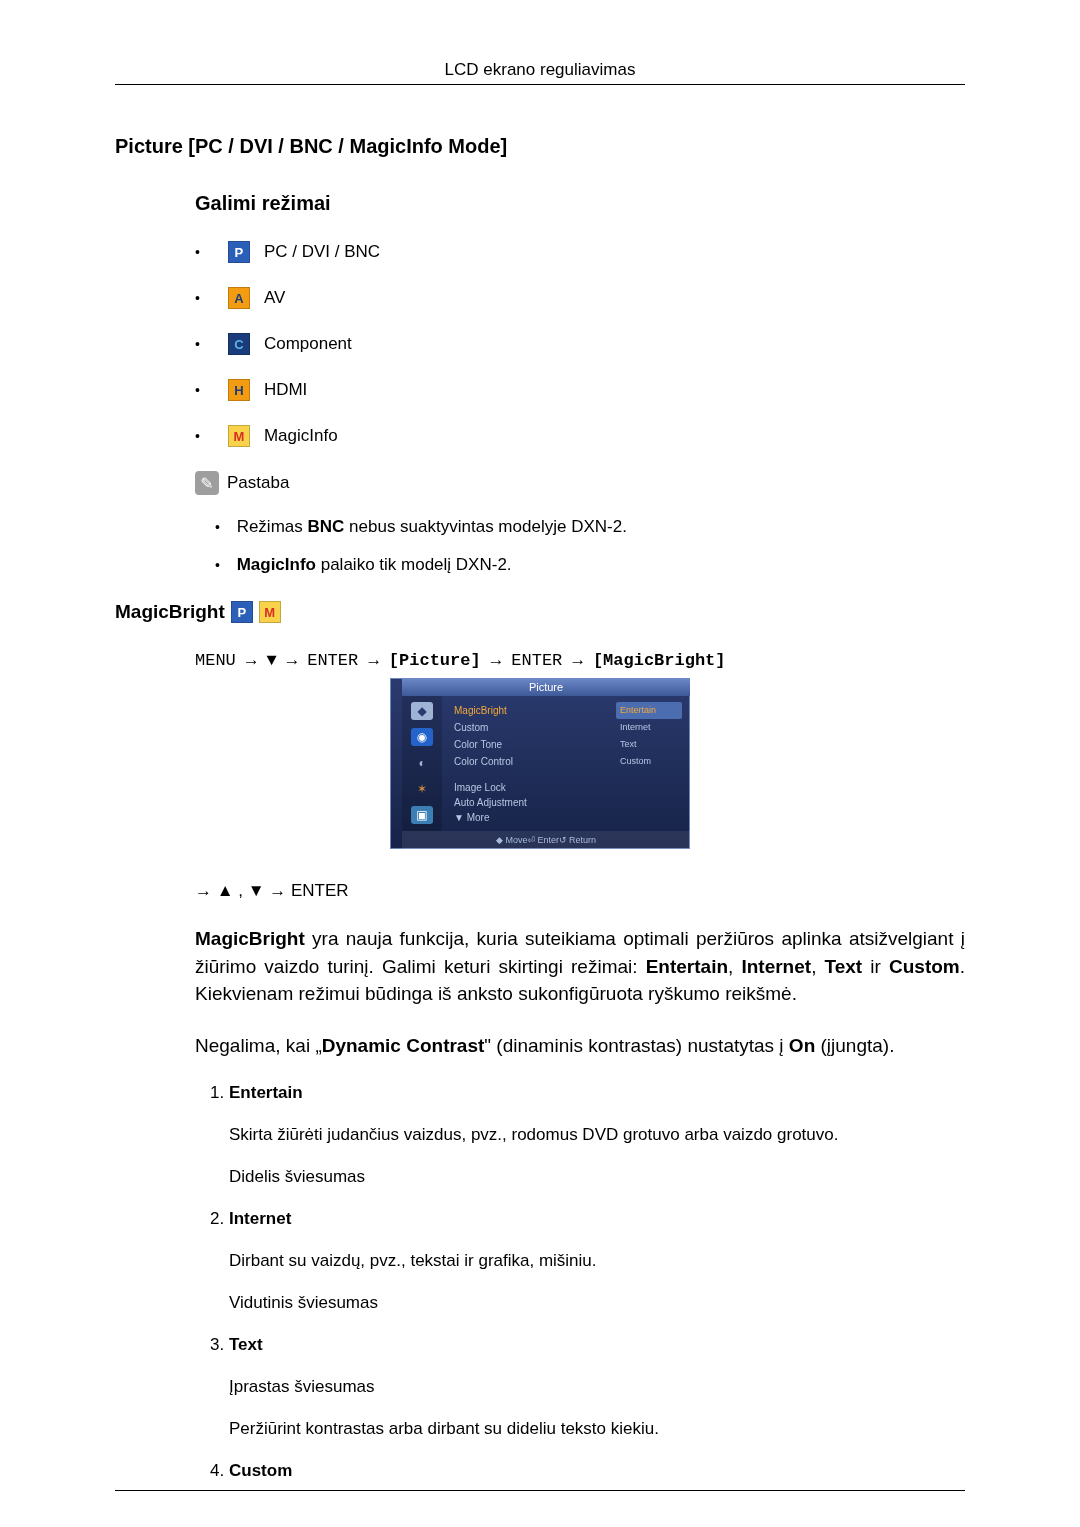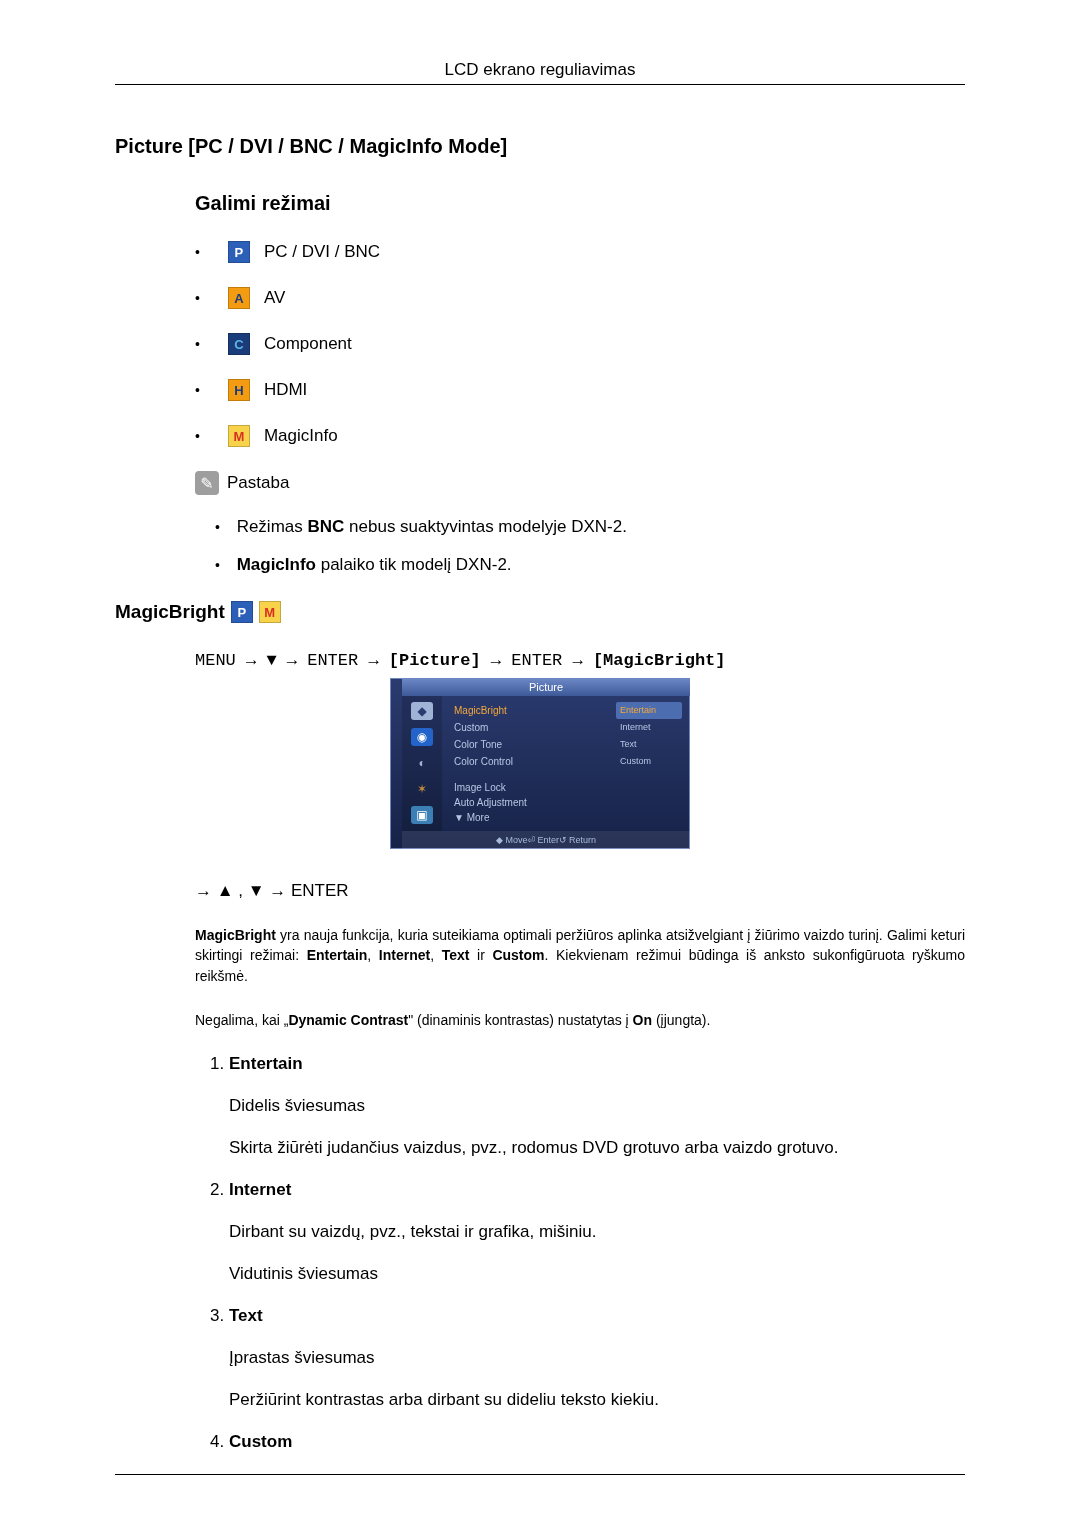--- a/index.html
+++ b/index.html
@@ -203,21 +203,21 @@
     font-size: 9px;
     color: #a9b9dc;
   }
   .sec-path {
     padding-left: 80px;
     font-size: 17px;
     margin-bottom: 24px;
   }
   .para {
     padding-left: 80px;
-    font-size: 14px;
+    font-size: 19px;
     text-align: justify;
     line-height: 1.45;
     margin-bottom: 24px;
   }
   .ol {
     list-style: decimal;
     padding-left: 114px;
     margin: 0;
   }
   .ol > li {
@@ -346,22 +346,22 @@
     <b>MagicBright</b><span> yra nauja funkcija, kuria suteikiama optimali peržiūros aplinka atsižvelgiant į žiūrimo vaizdo turinį. Galimi keturi skirtingi režimai: </span><b>Entertain</b><span>, </span><b>Internet</b><span>, </span><b>Text</b><span> ir </span><b>Custom</b><span>. Kiekvienam režimui būdinga iš anksto sukonfigūruota ryškumo reikšmė.</span>
   </div>
 
   <div class="para">
     <span>Negalima, kai „</span><b>Dynamic Contrast</b><span>" (dinaminis kontrastas) nustatytas į </span><b>On</b><span> (įjungta).</span>
   </div>
 
   <ol class="ol">
     <li>
       <span class="title">Entertain</span>
+      <p>Skirta žiūrėti judančius vaizdus, pvz., rodomus DVD grotuvo arba vaizdo grotuvo.</p>
       <p>Didelis šviesumas</p>
-      <p>Skirta žiūrėti judančius vaizdus, pvz., rodomus DVD grotuvo arba vaizdo grotuvo.</p>
     </li>
     <li>
       <span class="title">Internet</span>
       <p>Dirbant su vaizdų, pvz., tekstai ir grafika, mišiniu.</p>
       <p>Vidutinis šviesumas</p>
     </li>
     <li>
       <span class="title">Text</span>
       <p>Įprastas šviesumas</p>
       <p>Peržiūrint kontrastas arba dirbant su dideliu teksto kiekiu.</p>

